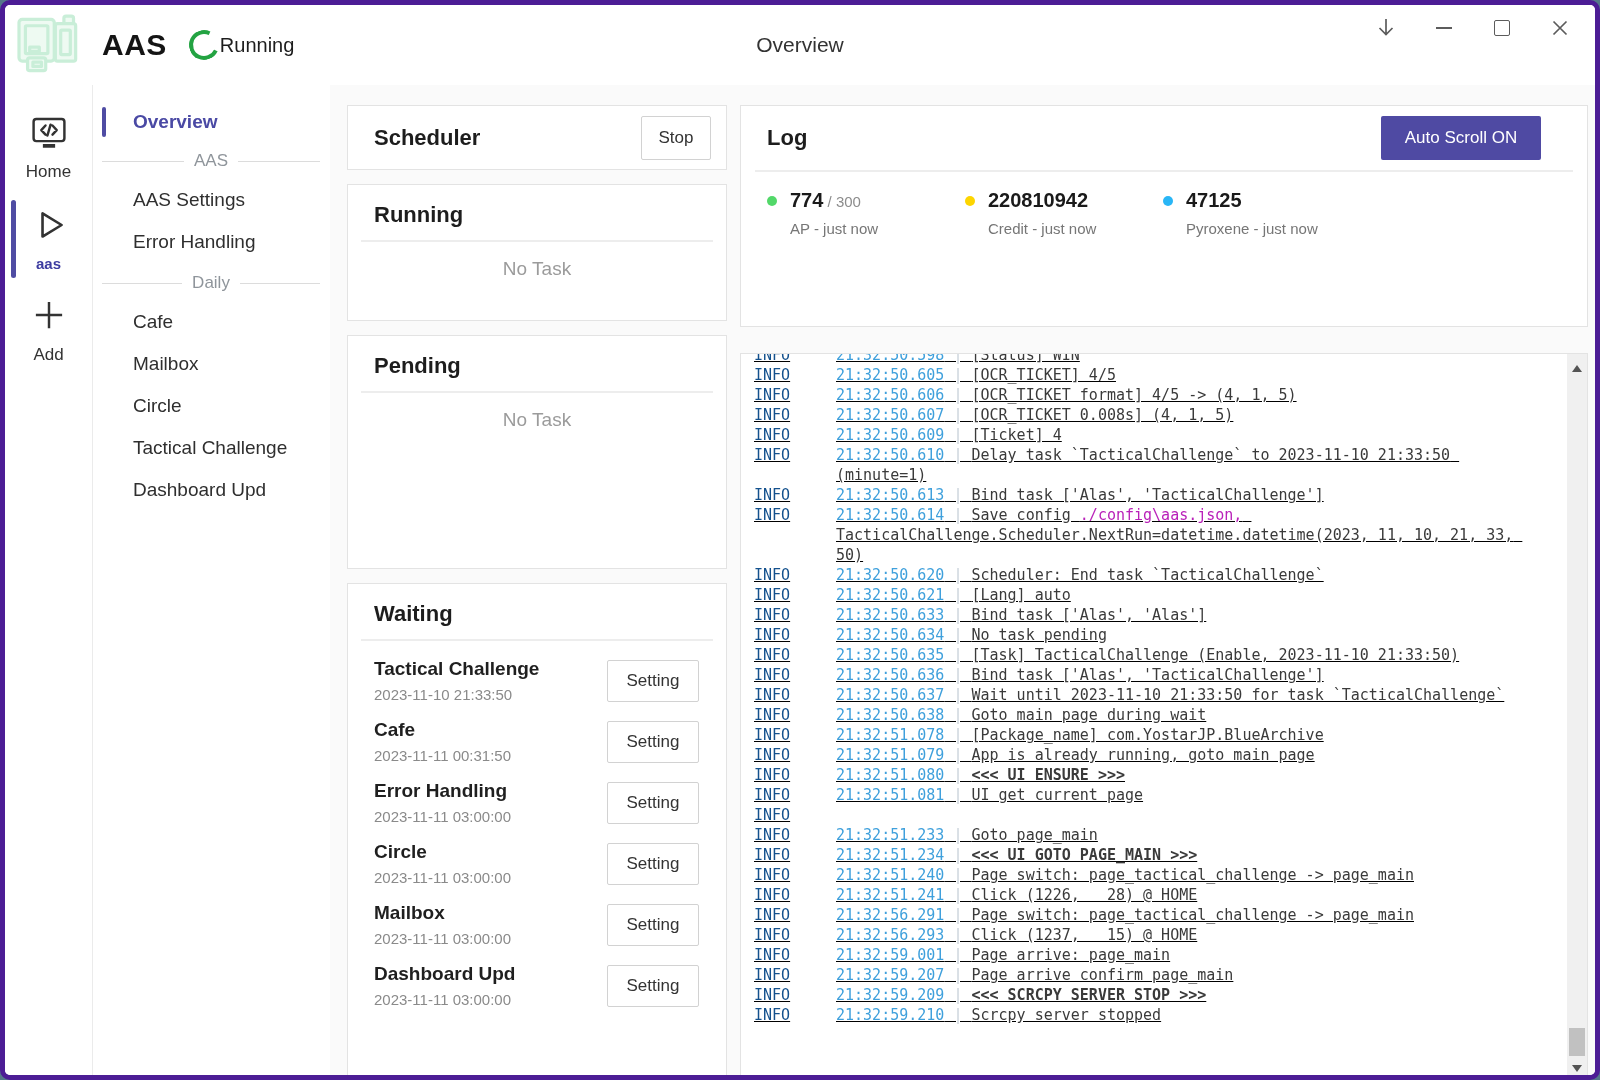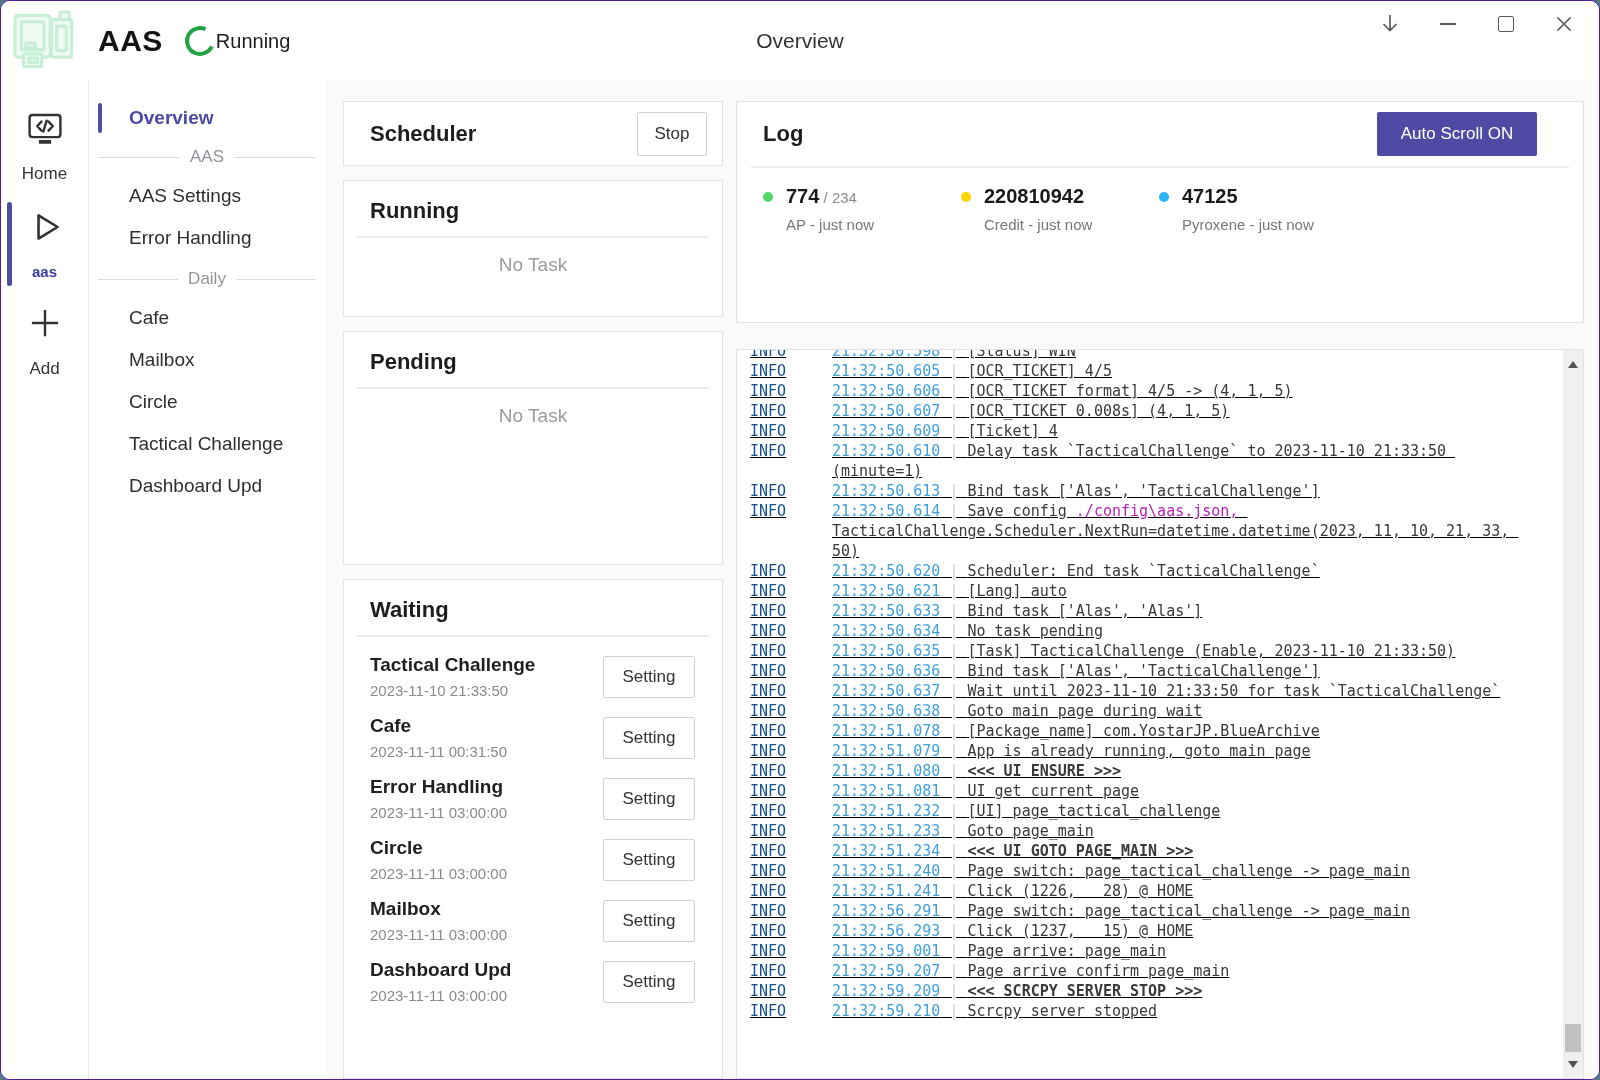--- a/index.html
+++ b/index.html
@@ -1,16 +1,16 @@
 <!DOCTYPE html>
 <html><head>
 <meta charset="utf-8">
 <style>
   html,body{margin:0;padding:0;background:#55788a;font-family:"Liberation Sans",sans-serif;}
-  .window{width:1600px;height:1080px;box-sizing:border-box;border:1px solid #4c1d95;border-radius:10px;
+  .window{width:1600px;height:1080px;box-sizing:border-box;border:5px solid #4c1d95;border-radius:10px;
     overflow:hidden;background:#fff;position:relative;}
   
   .titlebar{height:80px;position:relative;display:flex;align-items:center;background:#fff;}
   .brand{display:flex;align-items:center;padding-left:10px;z-index:2;}
   .logo{width:70px;height:62px;}
   .app-name{font-size:30px;font-weight:700;color:#141414;margin-left:17px;letter-spacing:.5px;}
   .spinner{width:22px;height:22px;border:4px solid #23a342;border-right-color:transparent;border-radius:50%;
     margin-left:22px;transform:rotate(-20deg);}
   .status-text{font-size:20px;color:#1d1d1d;margin-left:1px;}
   .page-title{position:absolute;left:0;right:0;text-align:center;font-size:21px;color:#333;}
@@ -23,21 +23,21 @@
   .frame-body{display:flex;height:calc(1080px - 82px);}
   
   .rail{width:88px;border-right:1px solid #ebebeb;box-sizing:border-box;padding-top:16px;
     display:flex;flex-direction:column;align-items:center;background:#fff;}
   .rail-item{width:100%;position:relative;display:flex;flex-direction:column;align-items:center;
     padding:10px 0 12px;cursor:pointer;}
   .rail-item .active-bar{position:absolute;left:6px;top:6px;bottom:6px;width:5px;border-radius:3px;
     background:#4f4ca3;display:none;}
   .rail-item.active .active-bar{display:block;}
   .rail-item svg{width:42px;height:42px;stroke:#333;fill:none;}
-  .rail-label{font-size:17px;color:#333;margin-top:15px;}
+  .rail-label{font-size:17px;color:#333;margin-top:9px;}
   .rail-item.active .rail-label{color:#3c3ba0;font-weight:700;font-size:15px;}
   
   .sidebar{width:237px;box-sizing:border-box;background:#fff;padding-top:22px;}
   .side-overview{position:relative;padding:4px 0 4px 40px;font-size:19px;font-weight:700;color:#4a49a4;
     margin-bottom:14px;cursor:pointer;}
   .side-overview .bar{position:absolute;left:9px;top:0;bottom:0;width:4px;background:#4f4ca3;border-radius:2px;}
   .side-divider{display:flex;align-items:center;gap:10px;color:#8f959b;font-size:17px;margin:10px 10px 8px 9px;}
   .side-divider::before,.side-divider::after{content:"";flex:1;height:1px;background:#dcdcdc;}
   .side-item{padding:10px 0 10px 40px;font-size:19px;color:#2f2f2f;cursor:pointer;}
   
@@ -262,21 +262,21 @@
         <section class="card log-card">
           <div class="log-head">
             <span class="card-title">Log</span>
             <button class="autoscroll-btn">Auto Scroll ON</button>
           </div>
           <div class="log-divider"></div>
           <div class="stats-row" id="stats-row">
               <div class="stat">
                 <span class="stat-dot" style="background: rgb(82, 216, 105);"></span>
                 <div>
-                  <div><span class="stat-value">774</span><span class="stat-suffix"> / 234</span></div>
+                  <div><span class="stat-value">774</span><span class="stat-suffix"> / 300</span></div>
                   <div class="stat-label">AP - just now</div>
                 </div>
               </div>
               <div class="stat">
                 <span class="stat-dot" style="background: rgb(253, 213, 0);"></span>
                 <div>
                   <div><span class="stat-value">220810942</span></div>
                   <div class="stat-label">Credit - just now</div>
                 </div>
               </div>
@@ -368,21 +368,20 @@
                 <div class="log-line">
                   <span class="lv">INFO</span>
                   <div class="rest"><span class="tm">21:32:51.080</span><span class="sep"> | </span><span class="msg bold">&lt;&lt;&lt; UI ENSURE &gt;&gt;&gt;</span></div>
                 </div>
                 <div class="log-line">
                   <span class="lv">INFO</span>
                   <div class="rest"><span class="tm">21:32:51.081</span><span class="sep"> | </span><span class="msg">UI get current page</span></div>
                 </div>
                 <div class="log-line">
                   <span class="lv">INFO</span>
-                  <div class="rest"><span class="tm">21:32:51.232</span><span class="sep"> | </span><span class="msg">[UI] page_tactical_challenge</span></div>
                 </div>
                 <div class="log-line">
                   <span class="lv">INFO</span>
                   <div class="rest"><span class="tm">21:32:51.233</span><span class="sep"> | </span><span class="msg">Goto page_main</span></div>
                 </div>
                 <div class="log-line">
                   <span class="lv">INFO</span>
                   <div class="rest"><span class="tm">21:32:51.234</span><span class="sep"> | </span><span class="msg bold">&lt;&lt;&lt; UI GOTO PAGE_MAIN &gt;&gt;&gt;</span></div>
                 </div>
                 <div class="log-line">

